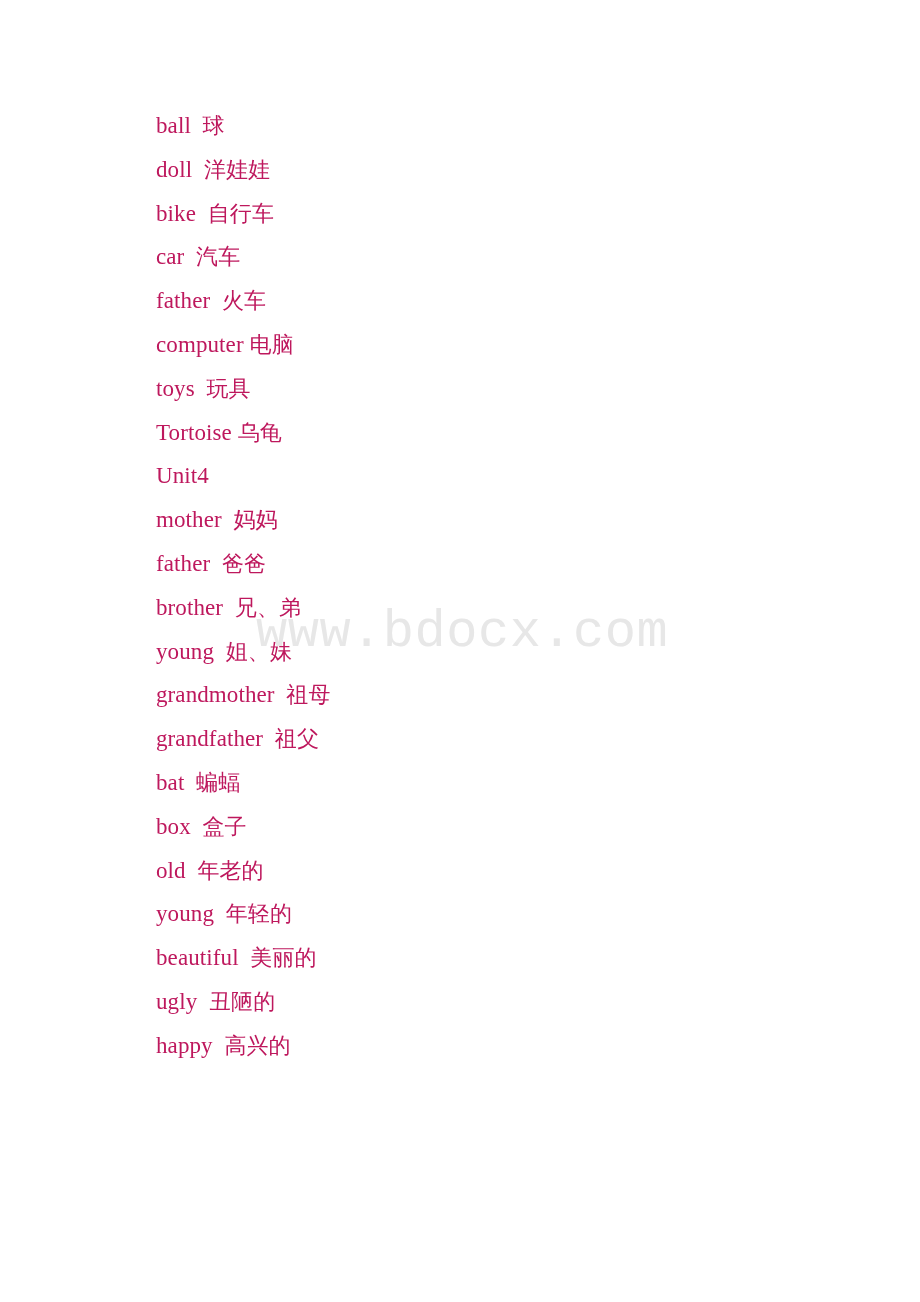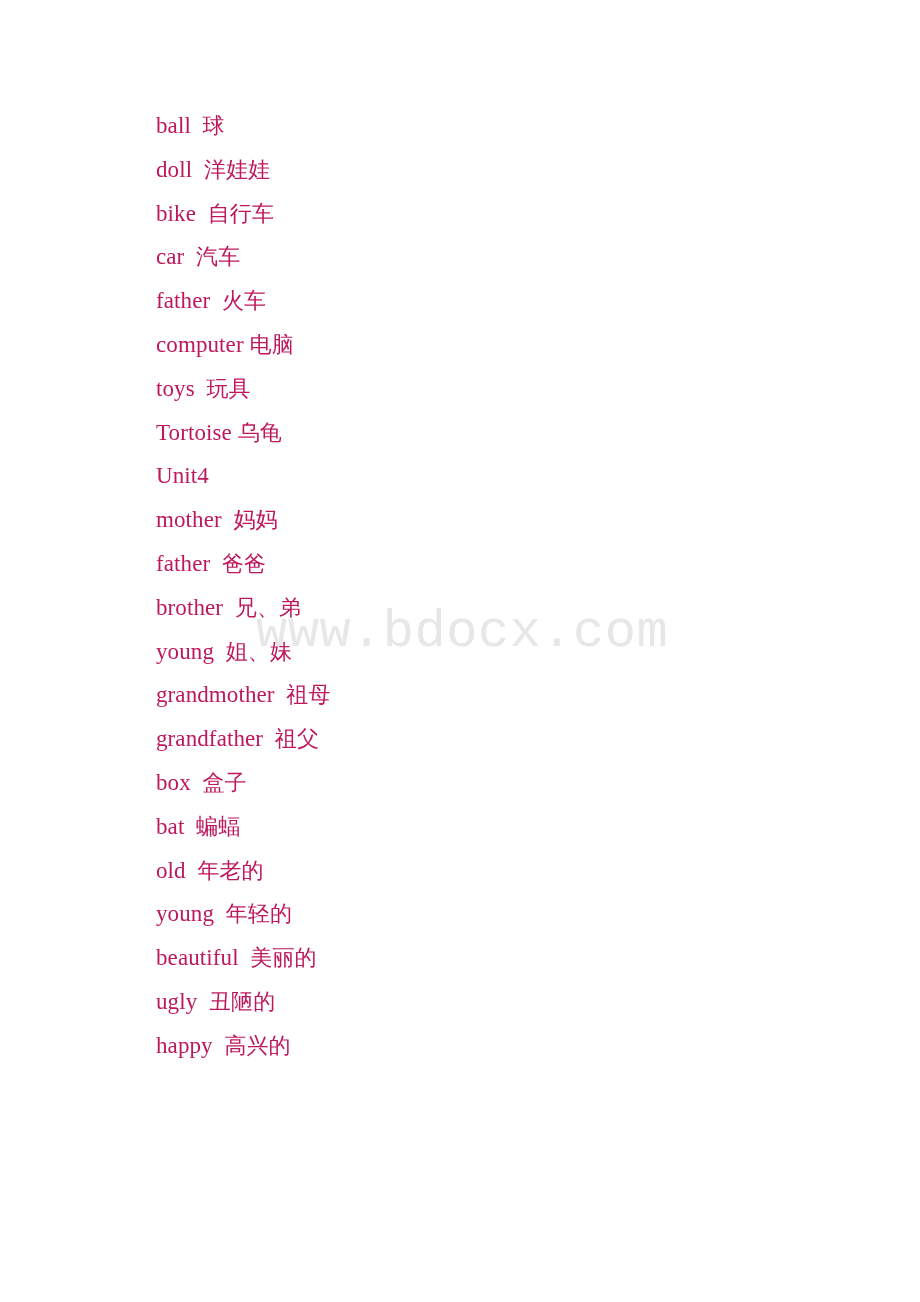--- a/index.html
+++ b/index.html
@@ -76,22 +76,22 @@
       <div class="vocab-line"><span>computer</span><span> </span><span class="cn">电脑</span></div>
       <div class="vocab-line"><span>toys</span><span>  </span><span class="cn">玩具</span></div>
       <div class="vocab-line"><span>Tortoise</span><span> </span><span class="cn">乌龟</span></div>
       <div class="vocab-line"><span>Unit4</span><span></span><span class="cn"></span></div>
       <div class="vocab-line"><span>mother</span><span>  </span><span class="cn">妈妈</span></div>
       <div class="vocab-line"><span>father</span><span>  </span><span class="cn">爸爸</span></div>
       <div class="vocab-line"><span>brother</span><span>  </span><span class="cn">兄、弟</span></div>
       <div class="vocab-line"><span>young</span><span>  </span><span class="cn">姐、妹</span></div>
       <div class="vocab-line"><span>grandmother</span><span>  </span><span class="cn">祖母</span></div>
       <div class="vocab-line"><span>grandfather</span><span>  </span><span class="cn">祖父</span></div>
+      <div class="vocab-line"><span>bat</span><span>  </span><span class="cn">蝙蝠</span></div>
       <div class="vocab-line"><span>box</span><span>  </span><span class="cn">盒子</span></div>
-      <div class="vocab-line"><span>bat</span><span>  </span><span class="cn">蝙蝠</span></div>
       <div class="vocab-line"><span>old</span><span>  </span><span class="cn">年老的</span></div>
       <div class="vocab-line"><span>young</span><span>  </span><span class="cn">年轻的</span></div>
       <div class="vocab-line"><span>beautiful</span><span>  </span><span class="cn">美丽的</span></div>
       <div class="vocab-line"><span>ugly</span><span>  </span><span class="cn">丑陋的</span></div>
       <div class="vocab-line"><span>happy</span><span>  </span><span class="cn">高兴的</span></div>
     </div>
 
 </div>
 
 </body></html>

